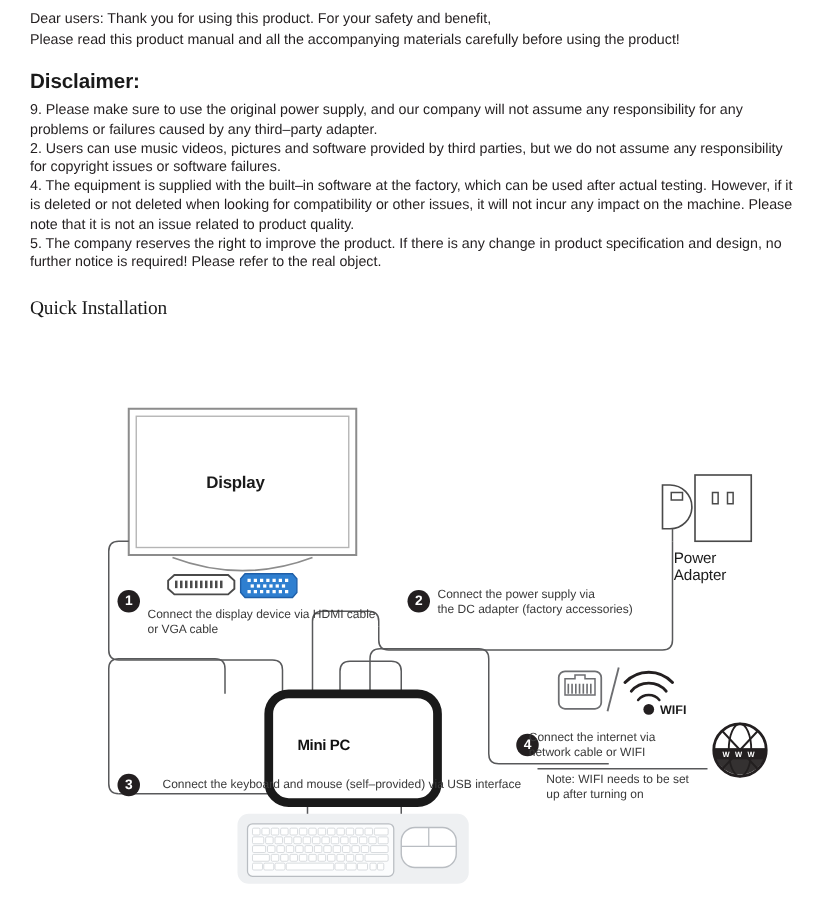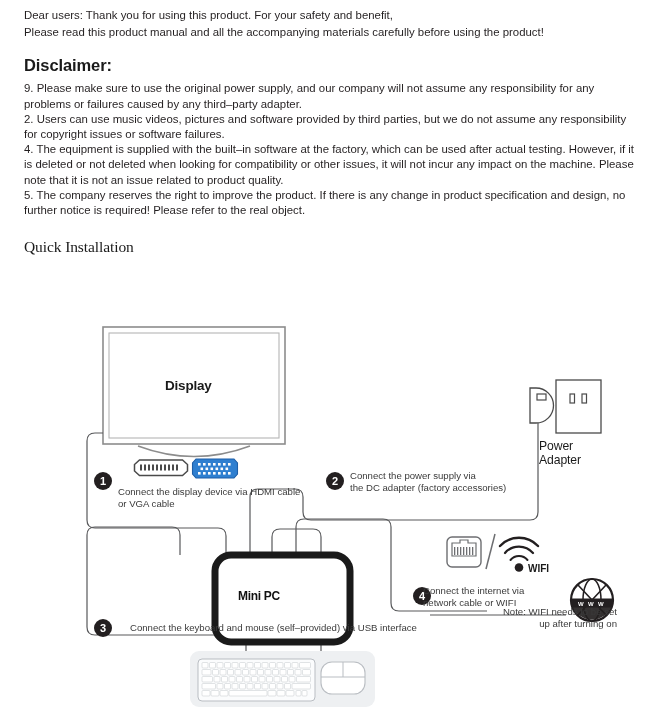--- a/index.html
+++ b/index.html
@@ -340,15 +340,15 @@
   <div class="steptext" style="left:350px; top:155px; width:230px;">Connect the power supply via
 the DC adapter (factory accessories)</div>
 
   <div class="step" style="left:94px; top:304px;">3</div>
   <div class="steptext" style="left:130px; top:307px; width:320px;">Connect the keyboard and mouse (self–provided) via USB interface</div>
 
   <div class="step" style="left:413px; top:272px;">4</div>
   <div class="steptext" style="left:423px; top:270px; width:180px;">Connect the internet via
 network cable or WIFI</div>
 
-  <div class="steptext" style="left:437px; top:291px; width:180px;text-align:right;">Note: WIFI needs to be set
+  <div class="steptext" style="left:437px; top:303px; width:180px;">Note: WIFI needs to be set
 up after turning on</div>
 </div>
 
 </body></html>

